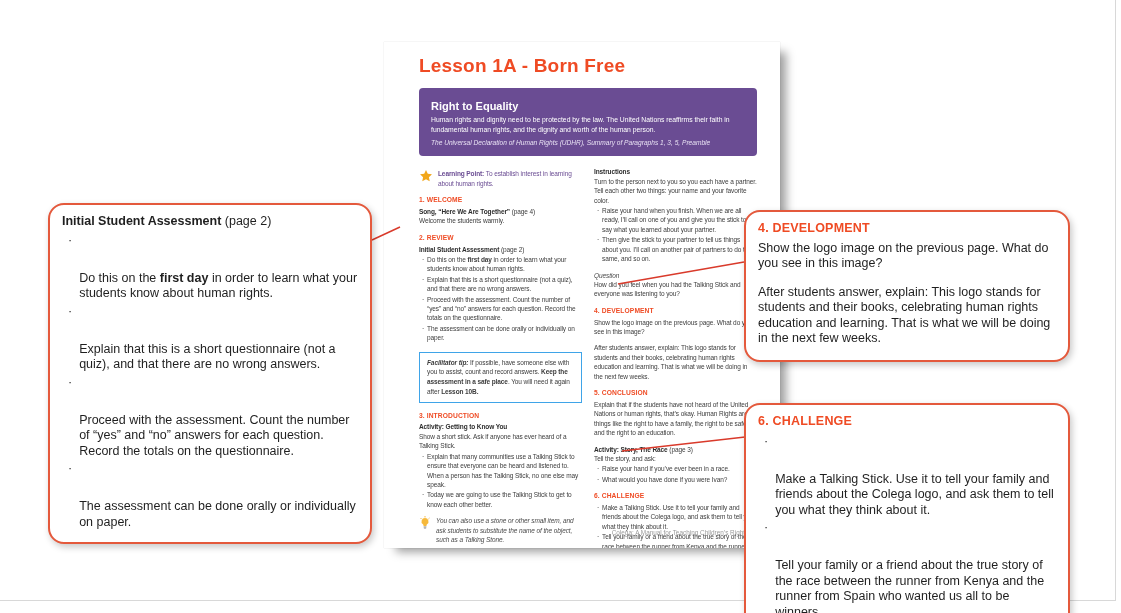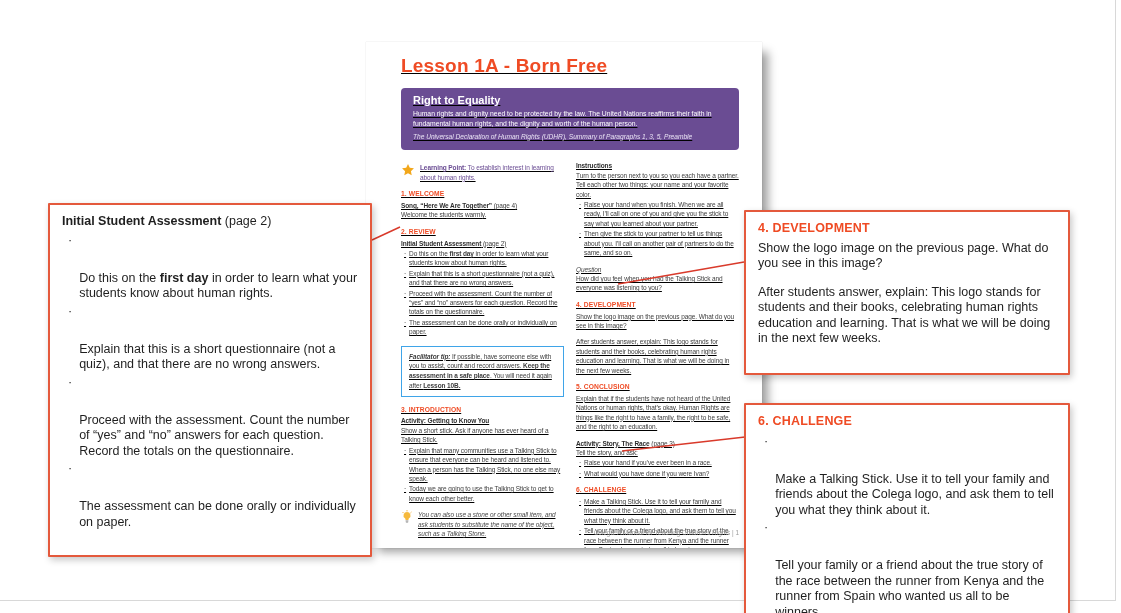--- a/index.html
+++ b/index.html
@@ -7,26 +7,26 @@
     width:1121px;height:613px;position:relative;background:#ffffff;
     font-family:"Liberation Sans", sans-serif;overflow:hidden;
   }
   .edge-r{position:absolute;left:1115px;top:0;width:1px;height:601px;background:#d8d8d8;}
   .edge-b{position:absolute;left:0;top:600px;width:1116px;height:1px;background:#d8d8d8;}
 
   svg.connectors{position:absolute;left:0;top:0;width:1121px;height:613px;pointer-events:none;z-index:3;}
 
   
   .doc-page{
-    position:absolute;left:366px;top:42px;width:396px;height:506px;background:#fff;
+    position:absolute;left:384px;top:42px;width:396px;height:506px;background:#fff;
     box-shadow:0 0 1px rgba(0,0,0,.2), 9px 7px 9px -3px rgba(0,0,0,.38);
-    padding:13px 23px 0 35px;box-sizing:border-box;overflow:hidden;z-index:1;text-decoration:underline;
+    padding:13px 23px 0 35px;box-sizing:border-box;overflow:hidden;z-index:1;
   }
   .page-title{font-size:19px;font-weight:700;color:#EF4B24;margin:0 0 11px;letter-spacing:.2px;}
-  .purple-box{background:#6A4C93;border-radius:4px;padding:6px 12px 10px;color:#fff;margin-bottom:11px;}
+  .purple-box{background:#6A4C93;border-radius:4px;padding:12px 12px 10px;color:#fff;margin-bottom:11px;}
   .pb-title{font-size:11px;font-weight:700;margin-bottom:3px;}
   .pb-body{font-size:6.8px;line-height:1.5;}
   .pb-cite{font-size:6.6px;font-style:italic;margin-top:4px;color:#e9e2f4;}
 
   .cols{display:flex;gap:12px;}
   .col{width:163px;font-size:6.5px;line-height:1.45;color:#3c3c3c;letter-spacing:-.1px;}
   .sec-h{color:#EF4B24;font-weight:700;margin:7px 0 2px;font-size:6.7px;letter-spacing:.1px;}
   .line b{color:#2e2e2e;}
   .bul{display:flex;gap:3px;padding-left:3px;margin:1px 0;}
   .dot{flex:0 0 auto;}
@@ -35,22 +35,22 @@
   .tipbox .ftl{font-weight:700;font-style:italic;}
   .note{display:flex;gap:5px;margin-top:7px;font-style:italic;align-items:flex-start;color:#4a4a4a;}
   .lp{display:flex;gap:5px;color:#6A4C93;margin:2px 0 7px;align-items:flex-start;}
   .lp .lp-text b{font-weight:700;}
   .q-label{font-style:italic;color:#4a4a4a;}
   .gap-top{margin-top:7px;}
   .footer{position:absolute;right:23px;bottom:12px;font-size:6.4px;color:#9a9a9a;}
 
   
   .callout{
-    position:absolute;background:#fff;border:2px solid #E4593C;border-radius:1px;
-    box-shadow:2px 3px 7px rgba(0,0,0,.22);padding:7px 12px 23px;box-sizing:border-box;
+    position:absolute;background:#fff;border:2px solid #E4593C;border-radius:16px;
+    box-shadow:2px 3px 7px rgba(0,0,0,.22);padding:7px 12px 10px;box-sizing:border-box;
     font-size:12.5px;line-height:1.24;color:#1f1f1f;z-index:4;
   }
   .callout-left{left:48px;top:203px;width:324px;}
   .callout-r1{left:744px;top:210px;width:326px;}
   .callout-r2{left:744px;top:403px;width:326px;}
   .co-title{margin:2px 0 3px;}
   .co-title b{font-weight:700;}
   .co-head{color:#EF4B24;font-weight:700;font-size:12.5px;margin:2px 0 4px;letter-spacing:.2px;}
   .co-bul{display:flex;gap:7px;padding-left:6px;margin:2px 0;}
   .co-dot{flex:0 0 auto;}

